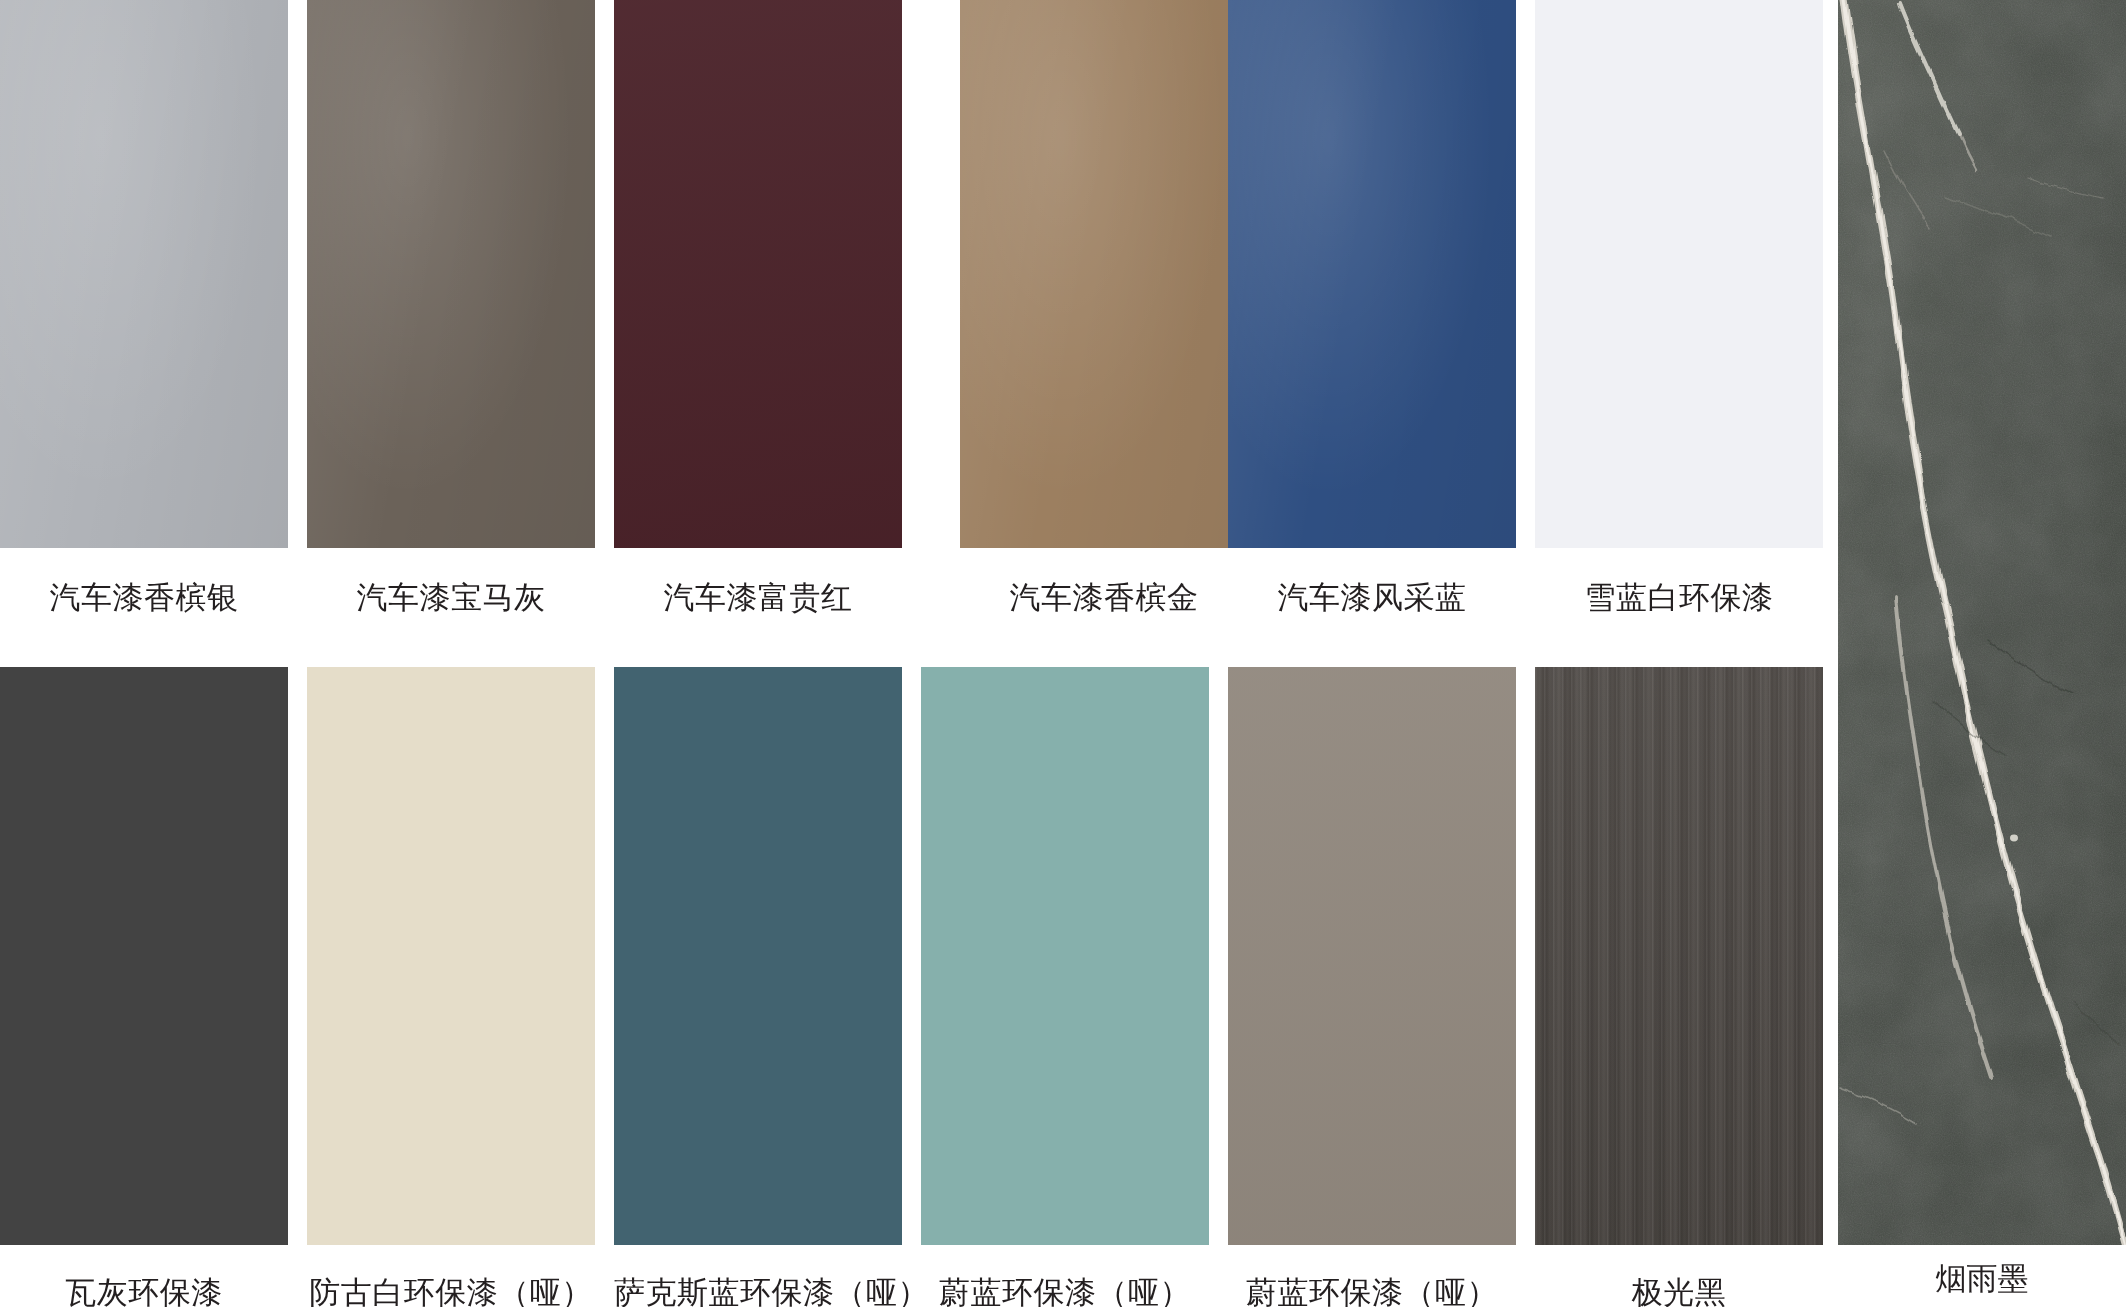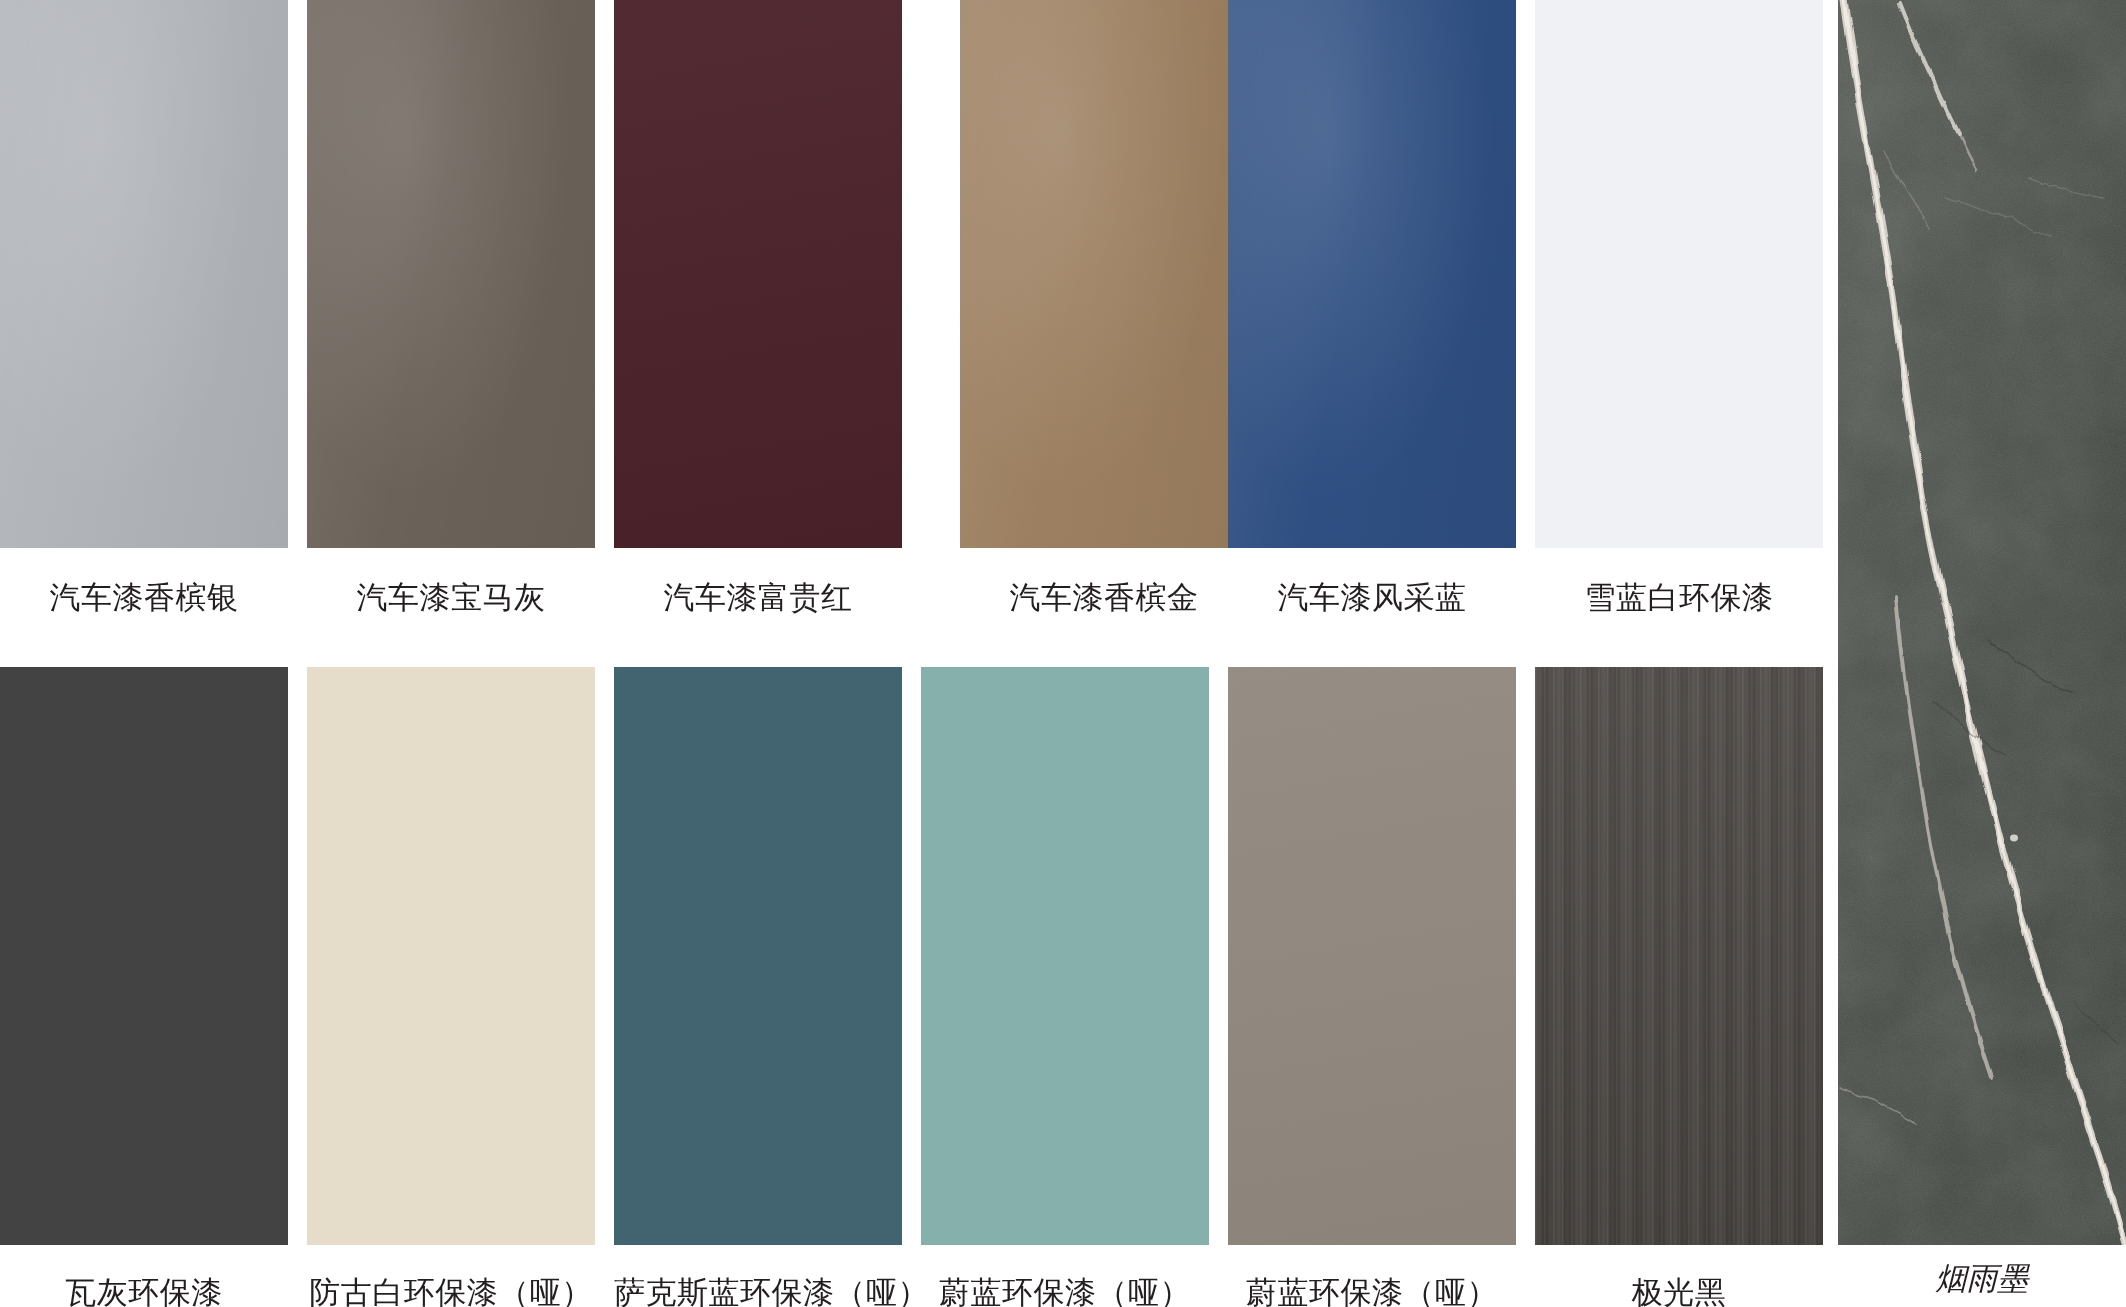--- a/index.html
+++ b/index.html
@@ -116,21 +116,20 @@
     top: 1278px;
     width: 288px;
     text-align: center;
     color: #231f20;
     font-size: 31px;
     line-height: 1.0;
     white-space: nowrap;
     font-family: "Liberation Sans", "DejaVu Sans", sans-serif;
     font-weight: 500;
     transform: translateY(-50%);
-    font-style: italic;
   }
 </style>
 </head>
 <body>
 
 <div id="board">
 
   <div class="grid">
 
     <div class="swatch-card row1" style="left:0px;  top:0px;">

